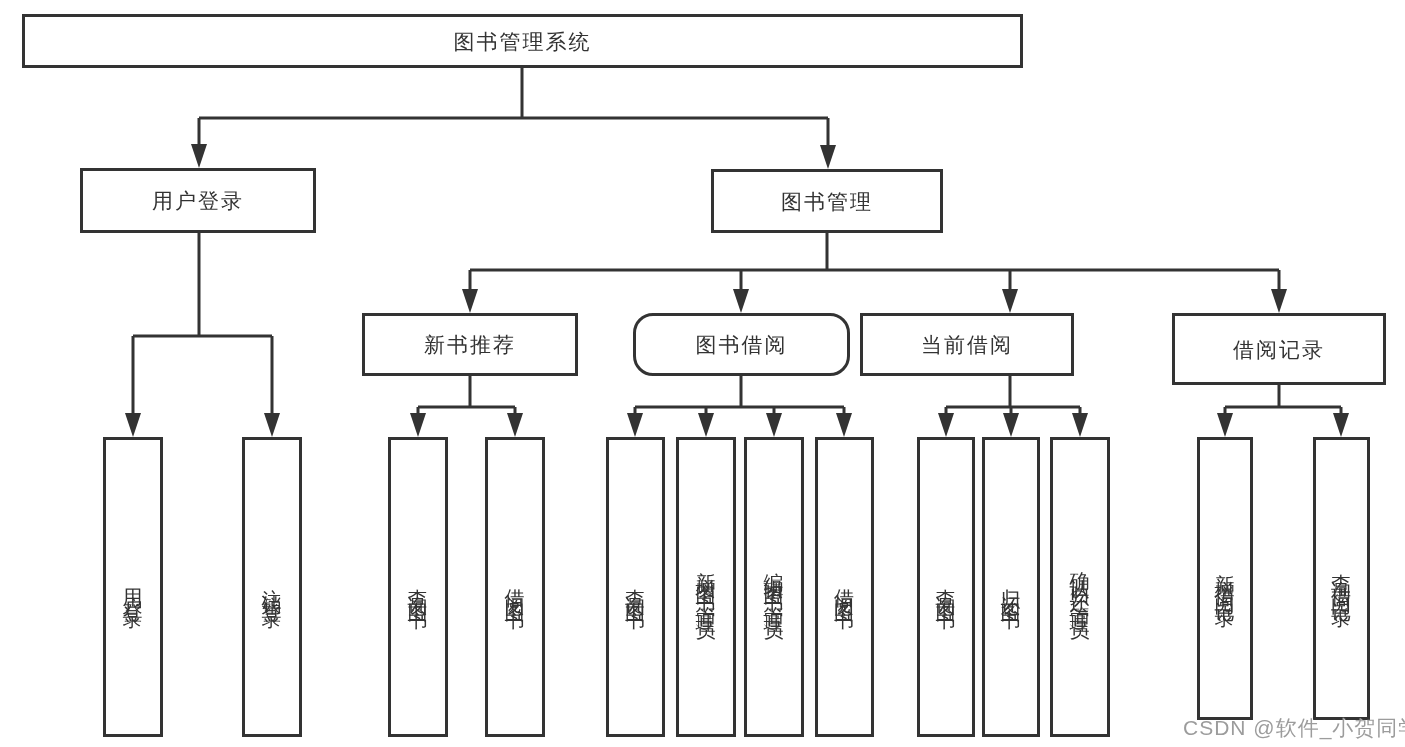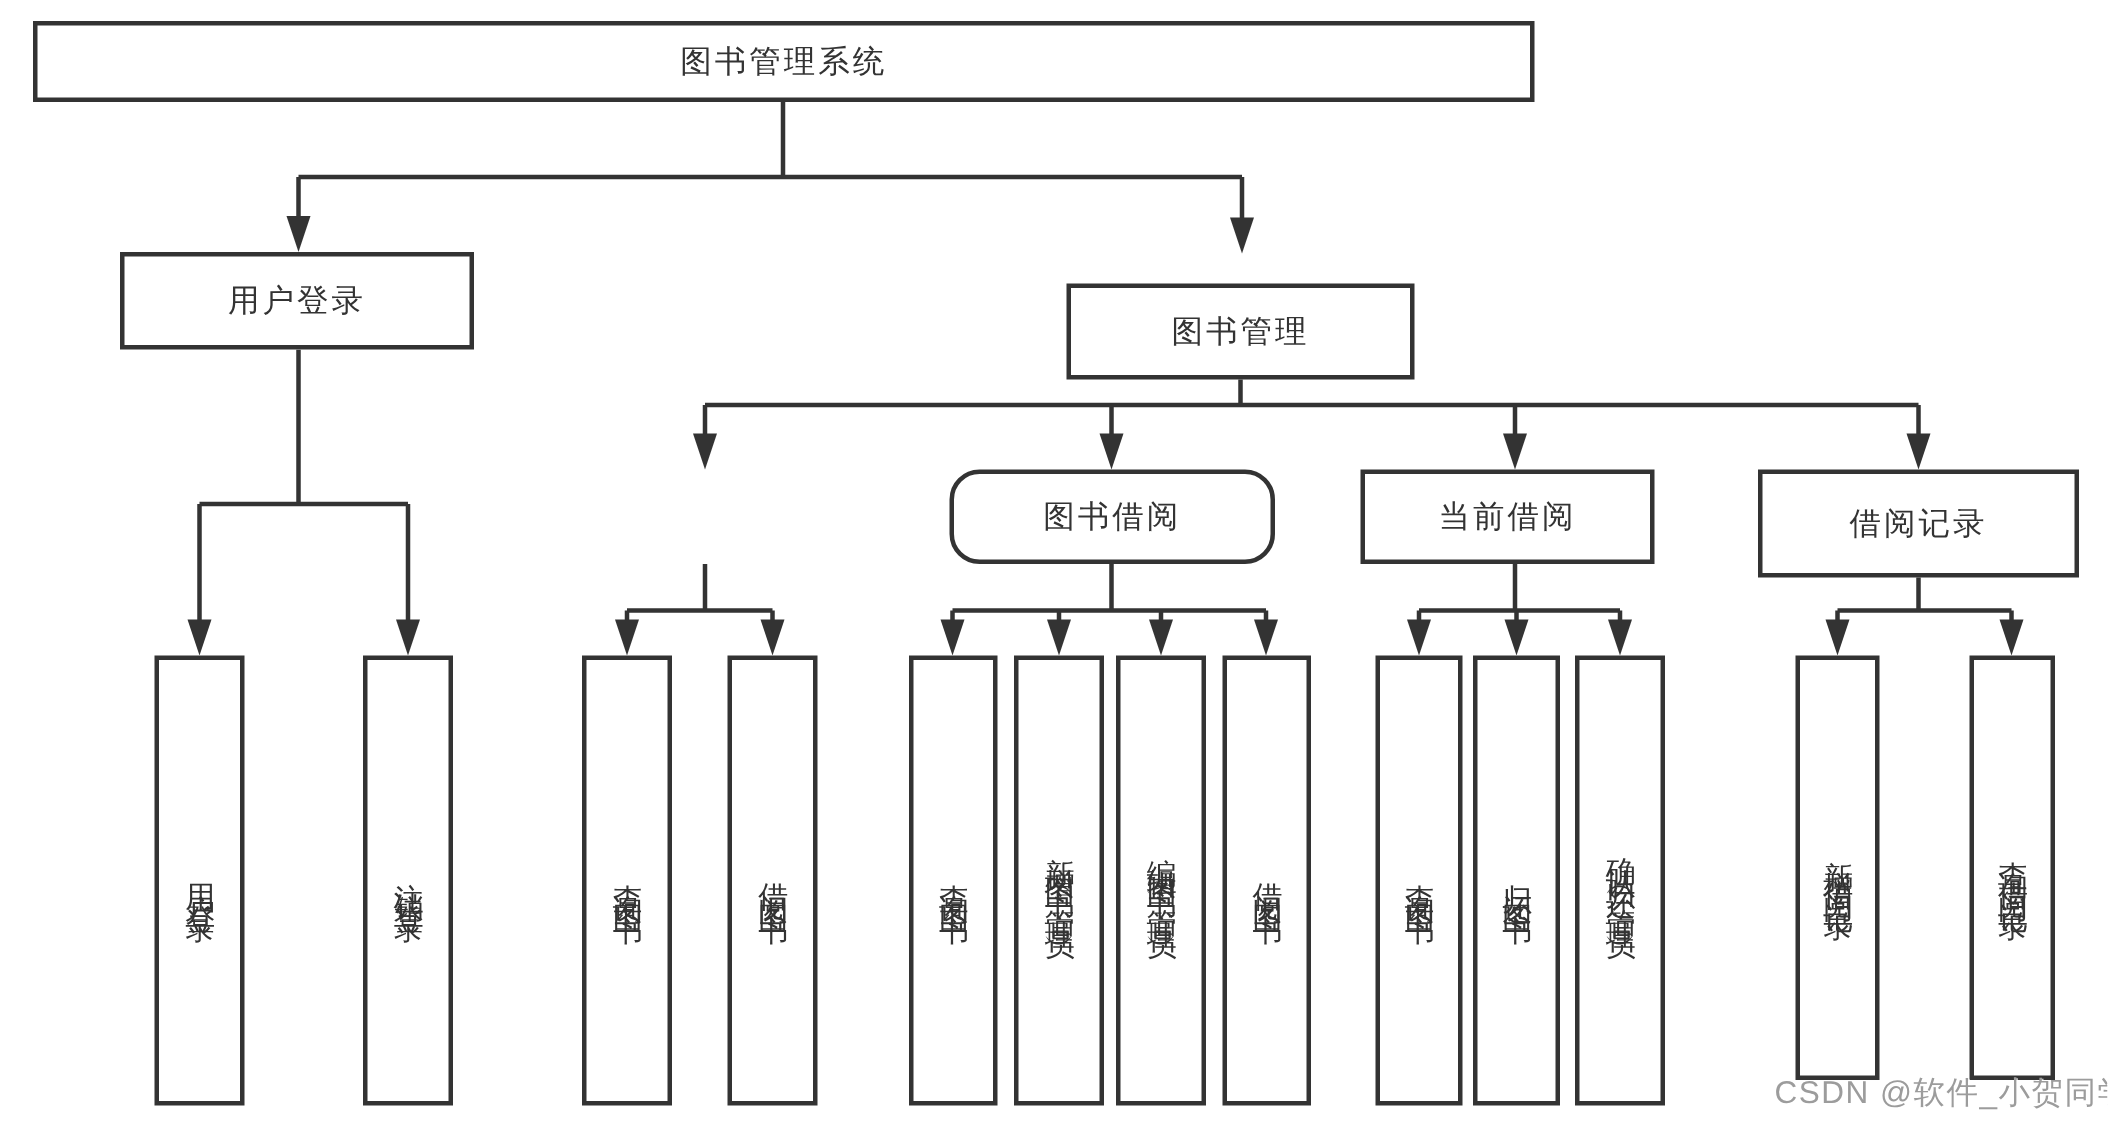--- a/index.html
+++ b/index.html
@@ -37,24 +37,24 @@
   .vnode {
     writing-mode: vertical-rl;
     text-orientation: mixed;
     font-size: 20px;
     letter-spacing: 7px;
     line-height: 1;
   }
   
   .n-root   { left:  22px; top:  14px; width: 1001px; height: 54px; }
   .n-l2-0   { left:  80px; top: 168px; width: 236px; height: 65px; }
-  .n-l2-1   { left: 711px; top: 169px; width: 232px; height: 64px; margin-top: 20px; }
+  .n-l2-1   { left: 711px; top: 169px; width: 232px; height: 64px; }
   .n-l3-0   { left: 362px; top: 313px; width: 216px; height: 63px; }
   .n-l3-1   { left: 633px; top: 313px; width: 217px; height: 63px; border-radius: 20px; }
-  .n-l3-2   { left: 907px; top: 313px; width: 196px; height: 63px; }
+  .n-l3-2   { left: 860px; top: 313px; width: 214px; height: 63px; }
   .n-l3-3   { left: 1172px; top: 313px; width: 214px; height: 72px; }
   .n-leaf-0  { left: 103px;  top: 437px; width: 60px; height: 300px; }
   .n-leaf-1  { left: 242px;  top: 437px; width: 60px; height: 300px; }
   .n-leaf-2  { left: 388px;  top: 437px; width: 60px; height: 300px; }
   .n-leaf-3  { left: 485px;  top: 437px; width: 60px; height: 300px; }
   .n-leaf-4  { left: 606px;  top: 437px; width: 59px; height: 300px; }
   .n-leaf-5  { left: 676px;  top: 437px; width: 60px; height: 300px; }
   .n-leaf-6  { left: 744px;  top: 437px; width: 60px; height: 300px; }
   .n-leaf-7  { left: 815px;  top: 437px; width: 59px; height: 300px; }
   .n-leaf-8  { left: 917px;  top: 437px; width: 58px; height: 300px; }
@@ -123,20 +123,23 @@
     <span>图书管理系统</span>
   </div>
 
   <div class="node hnode n-l2-0">
     <span>用户登录</span>
   </div>
   <div class="node hnode n-l2-1">
     <span>图书管理</span>
   </div>
 
+  <div class="node hnode n-l3-0">
+    <span>新书推荐</span>
+  </div>
   <div class="node hnode n-l3-1">
     <span>图书借阅</span>
   </div>
   <div class="node hnode n-l3-2">
     <span>当前借阅</span>
   </div>
   <div class="node hnode n-l3-3">
     <span>借阅记录</span>
   </div>
 

